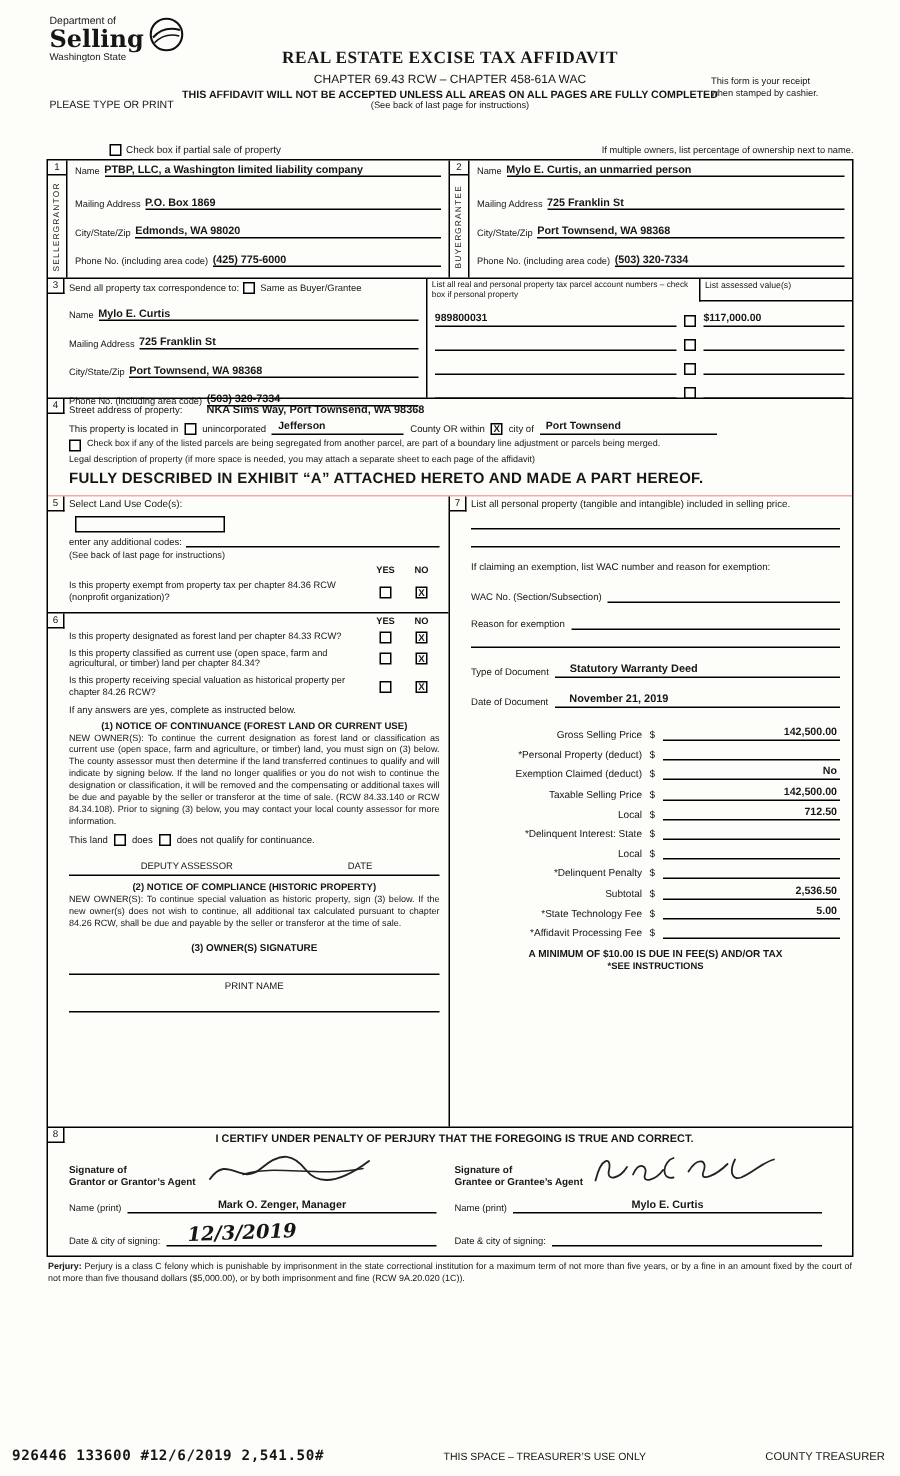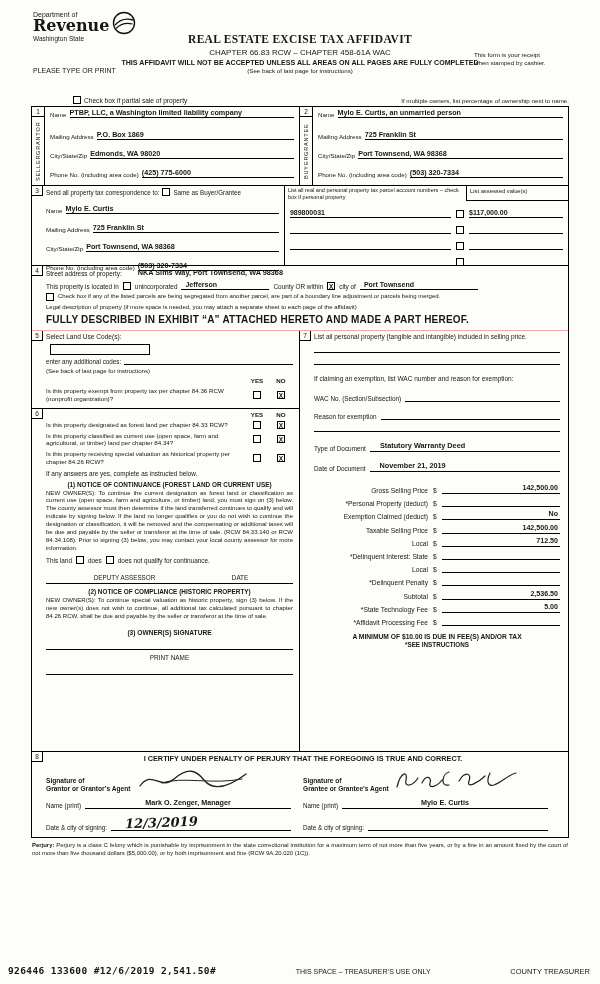--- a/index.html
+++ b/index.html
@@ -148,32 +148,32 @@
 </head>
 <body>
 
 <div class="page">
   <div class="content">
 
     <div class="hdr">
       <div class="logo">
         <div class="logo-text">
           <span class="l1">Department of</span>
-          <span class="l2">Revenue</span>
+          <span class="l2">Selling</span>
           <span class="l3">Washington State</span>
         </div>
         <svg class="logo-mark" width="24" height="24" viewBox="0 0 24 24">
           <circle cx="12" cy="12" r="10.5" fill="none" stroke="#111" stroke-width="1.4"></circle>
           <path d="M3 14 Q 10 6 21 9" fill="none" stroke="#111" stroke-width="1.3"></path>
           <path d="M4 17.5 Q 11 10.5 20.5 13" fill="none" stroke="#111" stroke-width="1.1"></path>
         </svg>
       </div>
       <div class="hdr-center">
         <div class="title">REAL ESTATE EXCISE TAX AFFIDAVIT</div>
-        <div class="chapter">CHAPTER 66.83 RCW – CHAPTER 458-61A WAC</div>
+        <div class="chapter">CHAPTER 69.43 RCW – CHAPTER 458-61A WAC</div>
         <div class="warn">THIS AFFIDAVIT WILL NOT BE ACCEPTED UNLESS ALL AREAS ON ALL PAGES ARE FULLY COMPLETED</div>
         <div class="seeback">(See back of last page for instructions)</div>
       </div>
       <div class="ptp">PLEASE TYPE OR PRINT</div>
       <div class="receipt">This form is your receipt
 when stamped by cashier.</div>
     </div>
 
     <div class="topline">
       <div class="lft">

